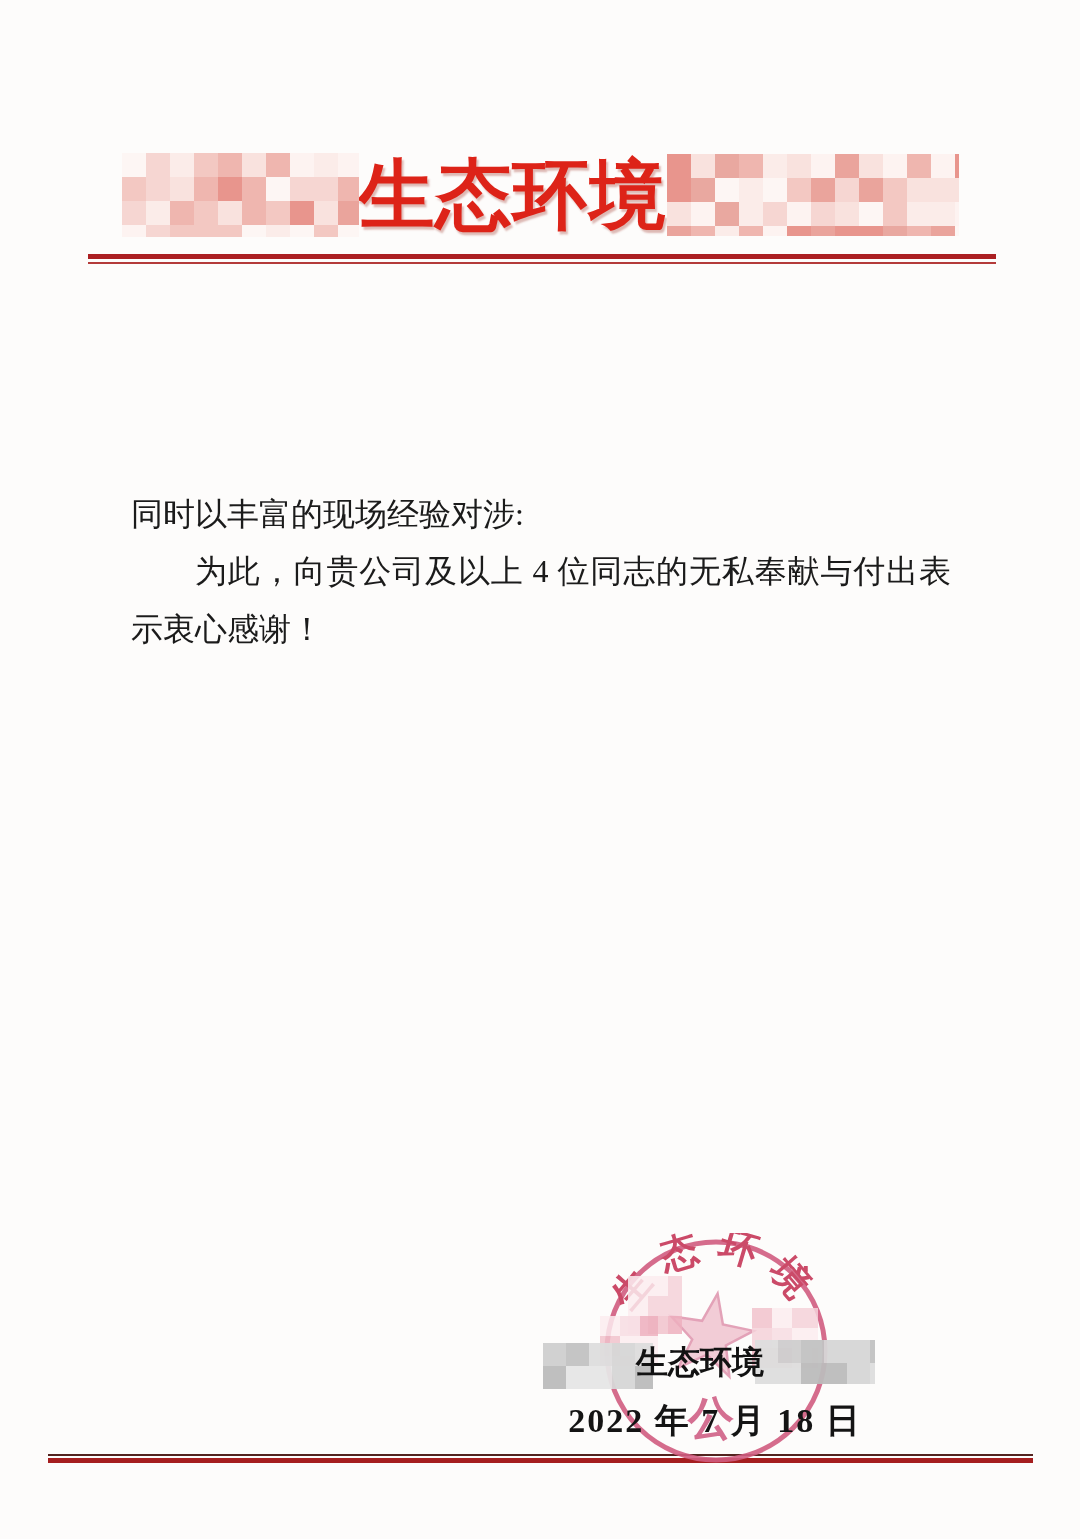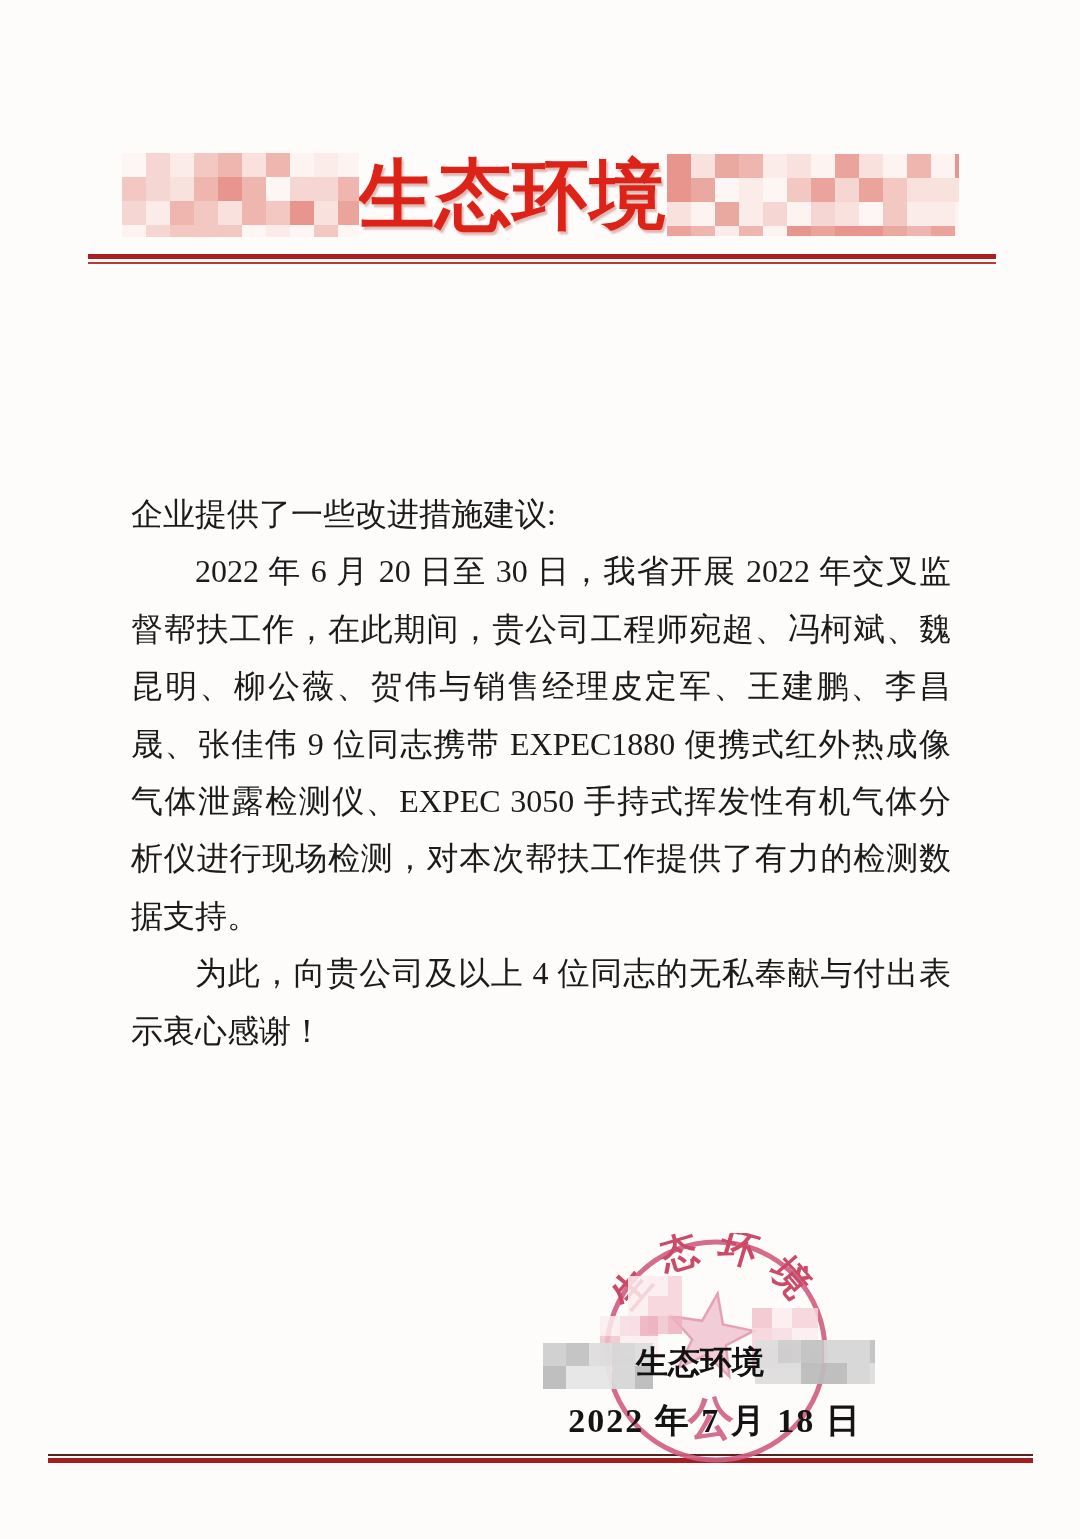--- a/index.html
+++ b/index.html
@@ -178,22 +178,21 @@
         <i style="left:240px;top:72px;width:24px;height:24px;background:#efb6af"></i>
         <i style="left:264px;top:72px;width:24px;height:24px;background:#eaa49c"></i>
         <i style="left:288px;top:72px;width:24px;height:24px;background:#fdf6f4"></i>
       </div>
   </header>
 
   <div class="header-rule"></div>
 
 
   <main class="body-text">
-    <p class="salutation">企业提供了一些改进措施建议:</p>
-    <p class="para">2022 年 6 月 20 日至 30 日，我省开展 2022 年交叉监督帮扶工作，在此期间，贵公司工程师宛超、冯柯斌、魏昆明、柳公薇、贺伟与销售经理皮定军、王建鹏、李昌晟、张佳伟 9 位同志携带 EXPEC1880 便携式红外热成像气体泄露检测仪、EXPEC 3050 手持式挥发性有机气体分析仪进行现场检测，对本次帮扶工作提供了有力的检测数据支持。</p>
+    <p class="salutation">同时以丰富的现场经验对涉:</p>
     <p class="para">为此，向贵公司及以上 4 位同志的无私奉献与付出表示衷心感谢！</p>
   </main>
 
   <svg class="seal" width="236" height="236" viewBox="0 0 236 236">
     <circle cx="118" cy="118" r="109" fill="none" stroke="#d05c80" stroke-width="5" opacity="0.9"></circle>
     <polygon points="119.6,60.7 104.1,87.8 73.2,83.3 94.2,106.5 80.3,134.6 108.9,121.7 131.3,143.5 127.9,112.5 155.6,97.9 124.9,91.5" fill="#ecadbe" opacity="0.6" stroke="#d2688c" stroke-width="2.5"></polygon>
     <path id="sealTopArc" d="M 34.6,156.9 A 92,92 0 1 1 201.4,156.9" fill="none"></path>
     <text class="seal-arc-top" text-anchor="middle">
       <textPath href="#sealTopArc" startOffset="50%">生态环境</textPath>
     </text>

